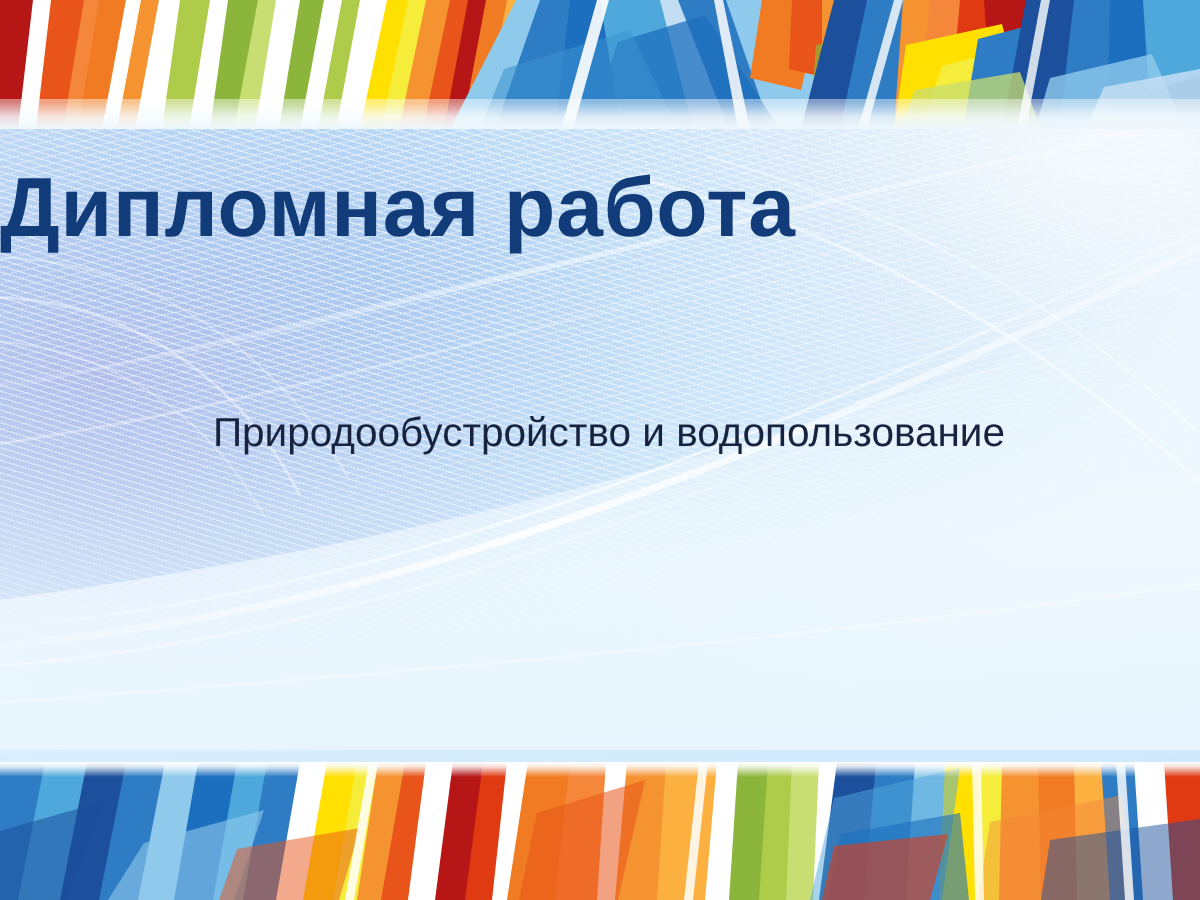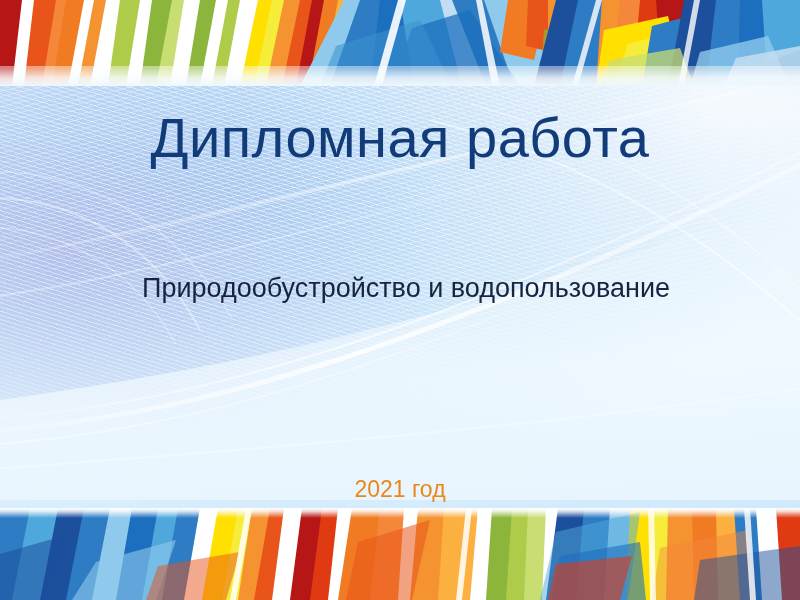--- a/index.html
+++ b/index.html
@@ -115,24 +115,24 @@
     background: linear-gradient(to top, rgba(255,255,255,0) 0%, rgba(252,254,255,0.85) 70%, #ffffff 100%);
     pointer-events: none;
     z-index: 2;
   }
 
   
   .title {
     position: absolute;
     left: 0; right: 0;
     top: 108px;
-    text-align: center;
+    text-align: left;
     font-size: 56px;
     line-height: 1.06;
-    font-weight: 400;
+    font-weight: 700;
     letter-spacing: 0.5px;
     color: #123C79;
     white-space: nowrap;
   }
 
   .subtitle {
     position: absolute;
     left: 0; right: 0;
     top: 272px;
     text-align: center;
@@ -337,15 +337,14 @@
       <polygon points="466,0 472,0 462,92 456,92" fill="#ffffff" opacity="0.85"></polygon>
       <polygon points="648,0 654,0 656,92 650,92" fill="#ffffff" opacity="0.8"></polygon>
       <polygon points="744,0 750,0 756,92 750,92" fill="#ffffff" opacity="0.8"></polygon>
     </svg>
   </div>
 
   <div class="title">Дипломная работа</div>
 
   <div class="subtitle">Природообустройство и водопользование</div>
 
-  <div class="year">2021 год</div>
 
 </div>
 
 </body></html>

